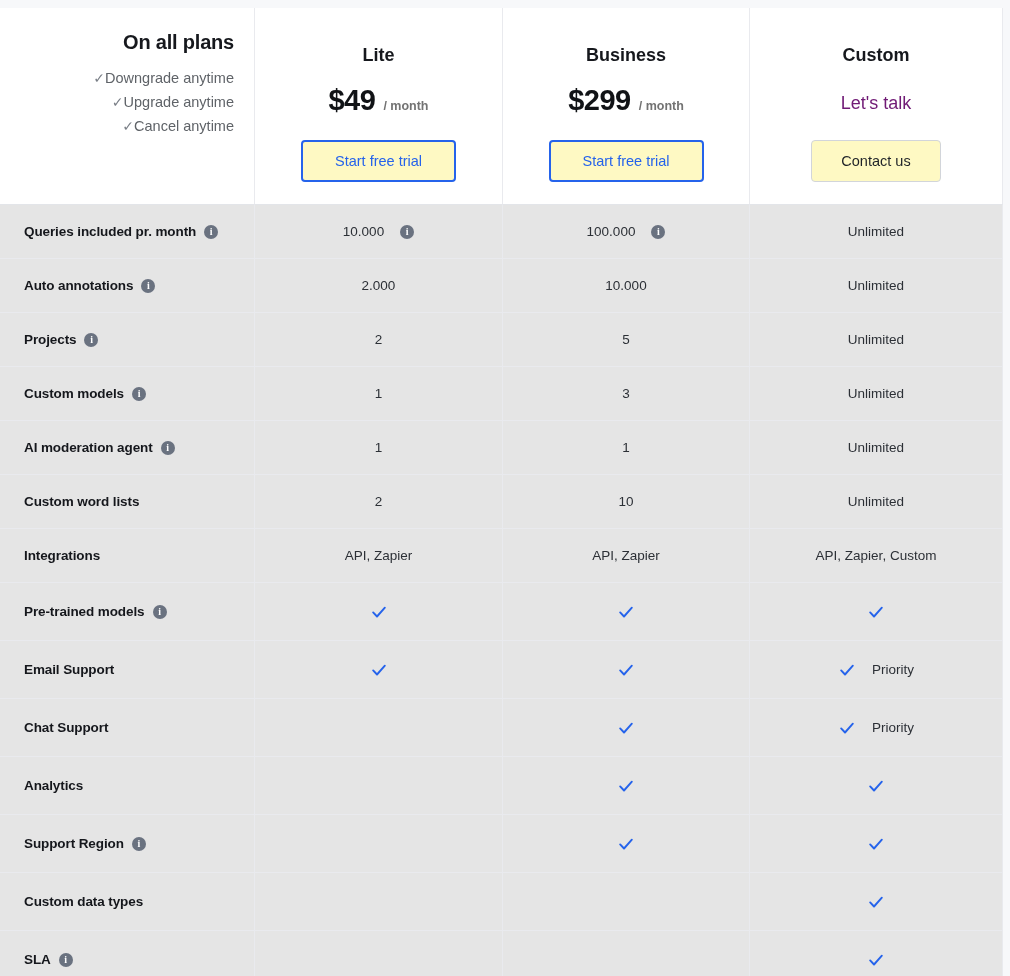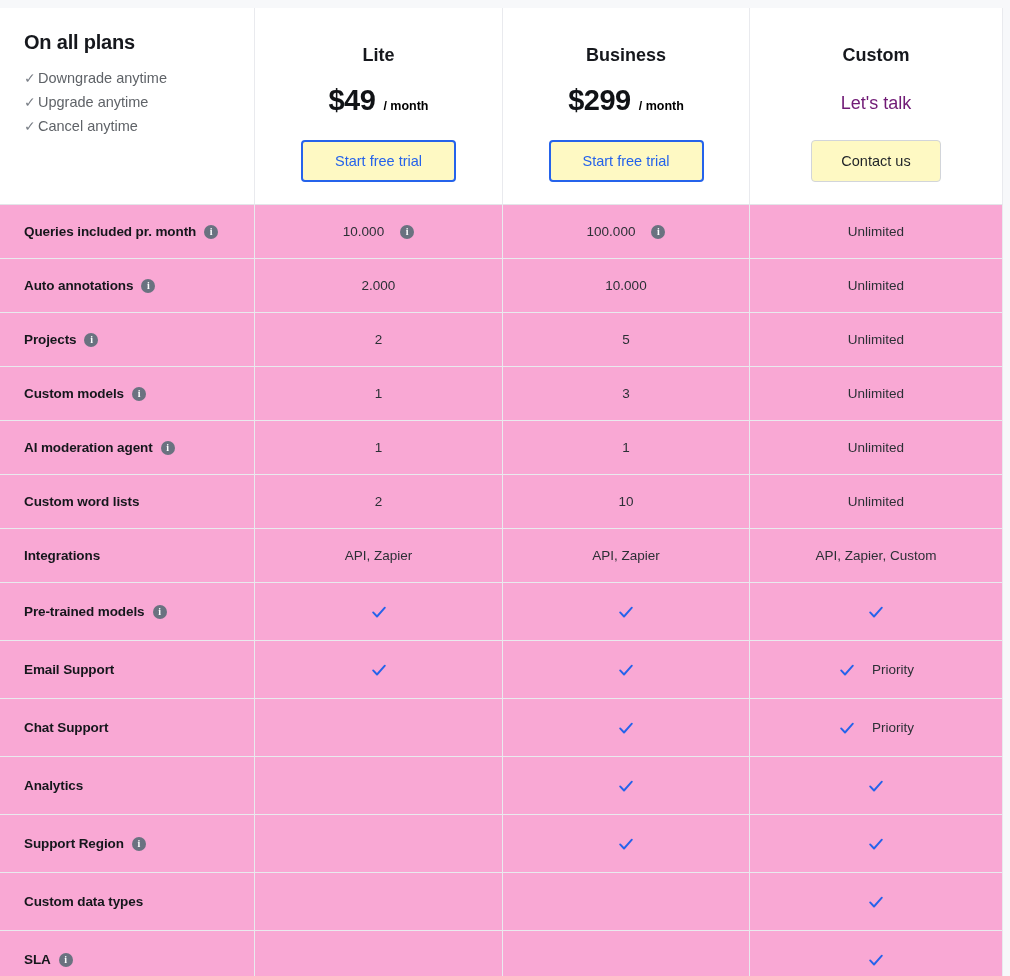--- a/index.html
+++ b/index.html
@@ -43,22 +43,22 @@
     border-right: 1px solid #e9eaee;
     border-bottom: 1px solid #e3e5e9;
     position: relative;
   }
   .header-cell.last {
     border-right: 1px solid #e9eaee;
   }
 
   
   .intro-cell {
-    padding: 22px 20px 0 24px;
-    text-align: left;
+    padding: 22px 20px 0 12px;
+    text-align: right;
   }
   .intro-title {
     font-size: 20px;
     font-weight: bold;
     color: #16181d;
     letter-spacing: -0.2px;
     margin: 0 0 12px 0;
     line-height: 1.2;
   }
   .intro-list {
@@ -102,21 +102,21 @@
   .plan-price {
     font-size: 29px;
     font-weight: bold;
     color: #111316;
     letter-spacing: -0.5px;
     line-height: 1;
   }
   .plan-period {
     font-size: 12.5px;
     font-weight: bold;
-    color: #000000;
+    color: #737373;
     line-height: 1;
   }
   .plan-tagline {
     font-size: 18px;
     font-weight: normal;
     color: #701a75;
     line-height: 1;
     height: 34px;
     display: flex;
     align-items: center;
@@ -153,21 +153,21 @@
     top: 205px;
     left: 0;
   }
   .feature-row {
     border-bottom: 1px solid #e9eaee;
   }
   .feature-row:last-child {
     border-bottom: none;
   }
   .cell {
-    background: #f9a8d4;
+    background: #e5e5e5;
     box-sizing: border-box;
     border-right: 1px solid #e9eaee;
     min-height: 53px;
     display: flex;
     align-items: center;
     font-size: 13.5px;
     color: #202328;
   }
   .cell-label {
     padding-left: 24px;

